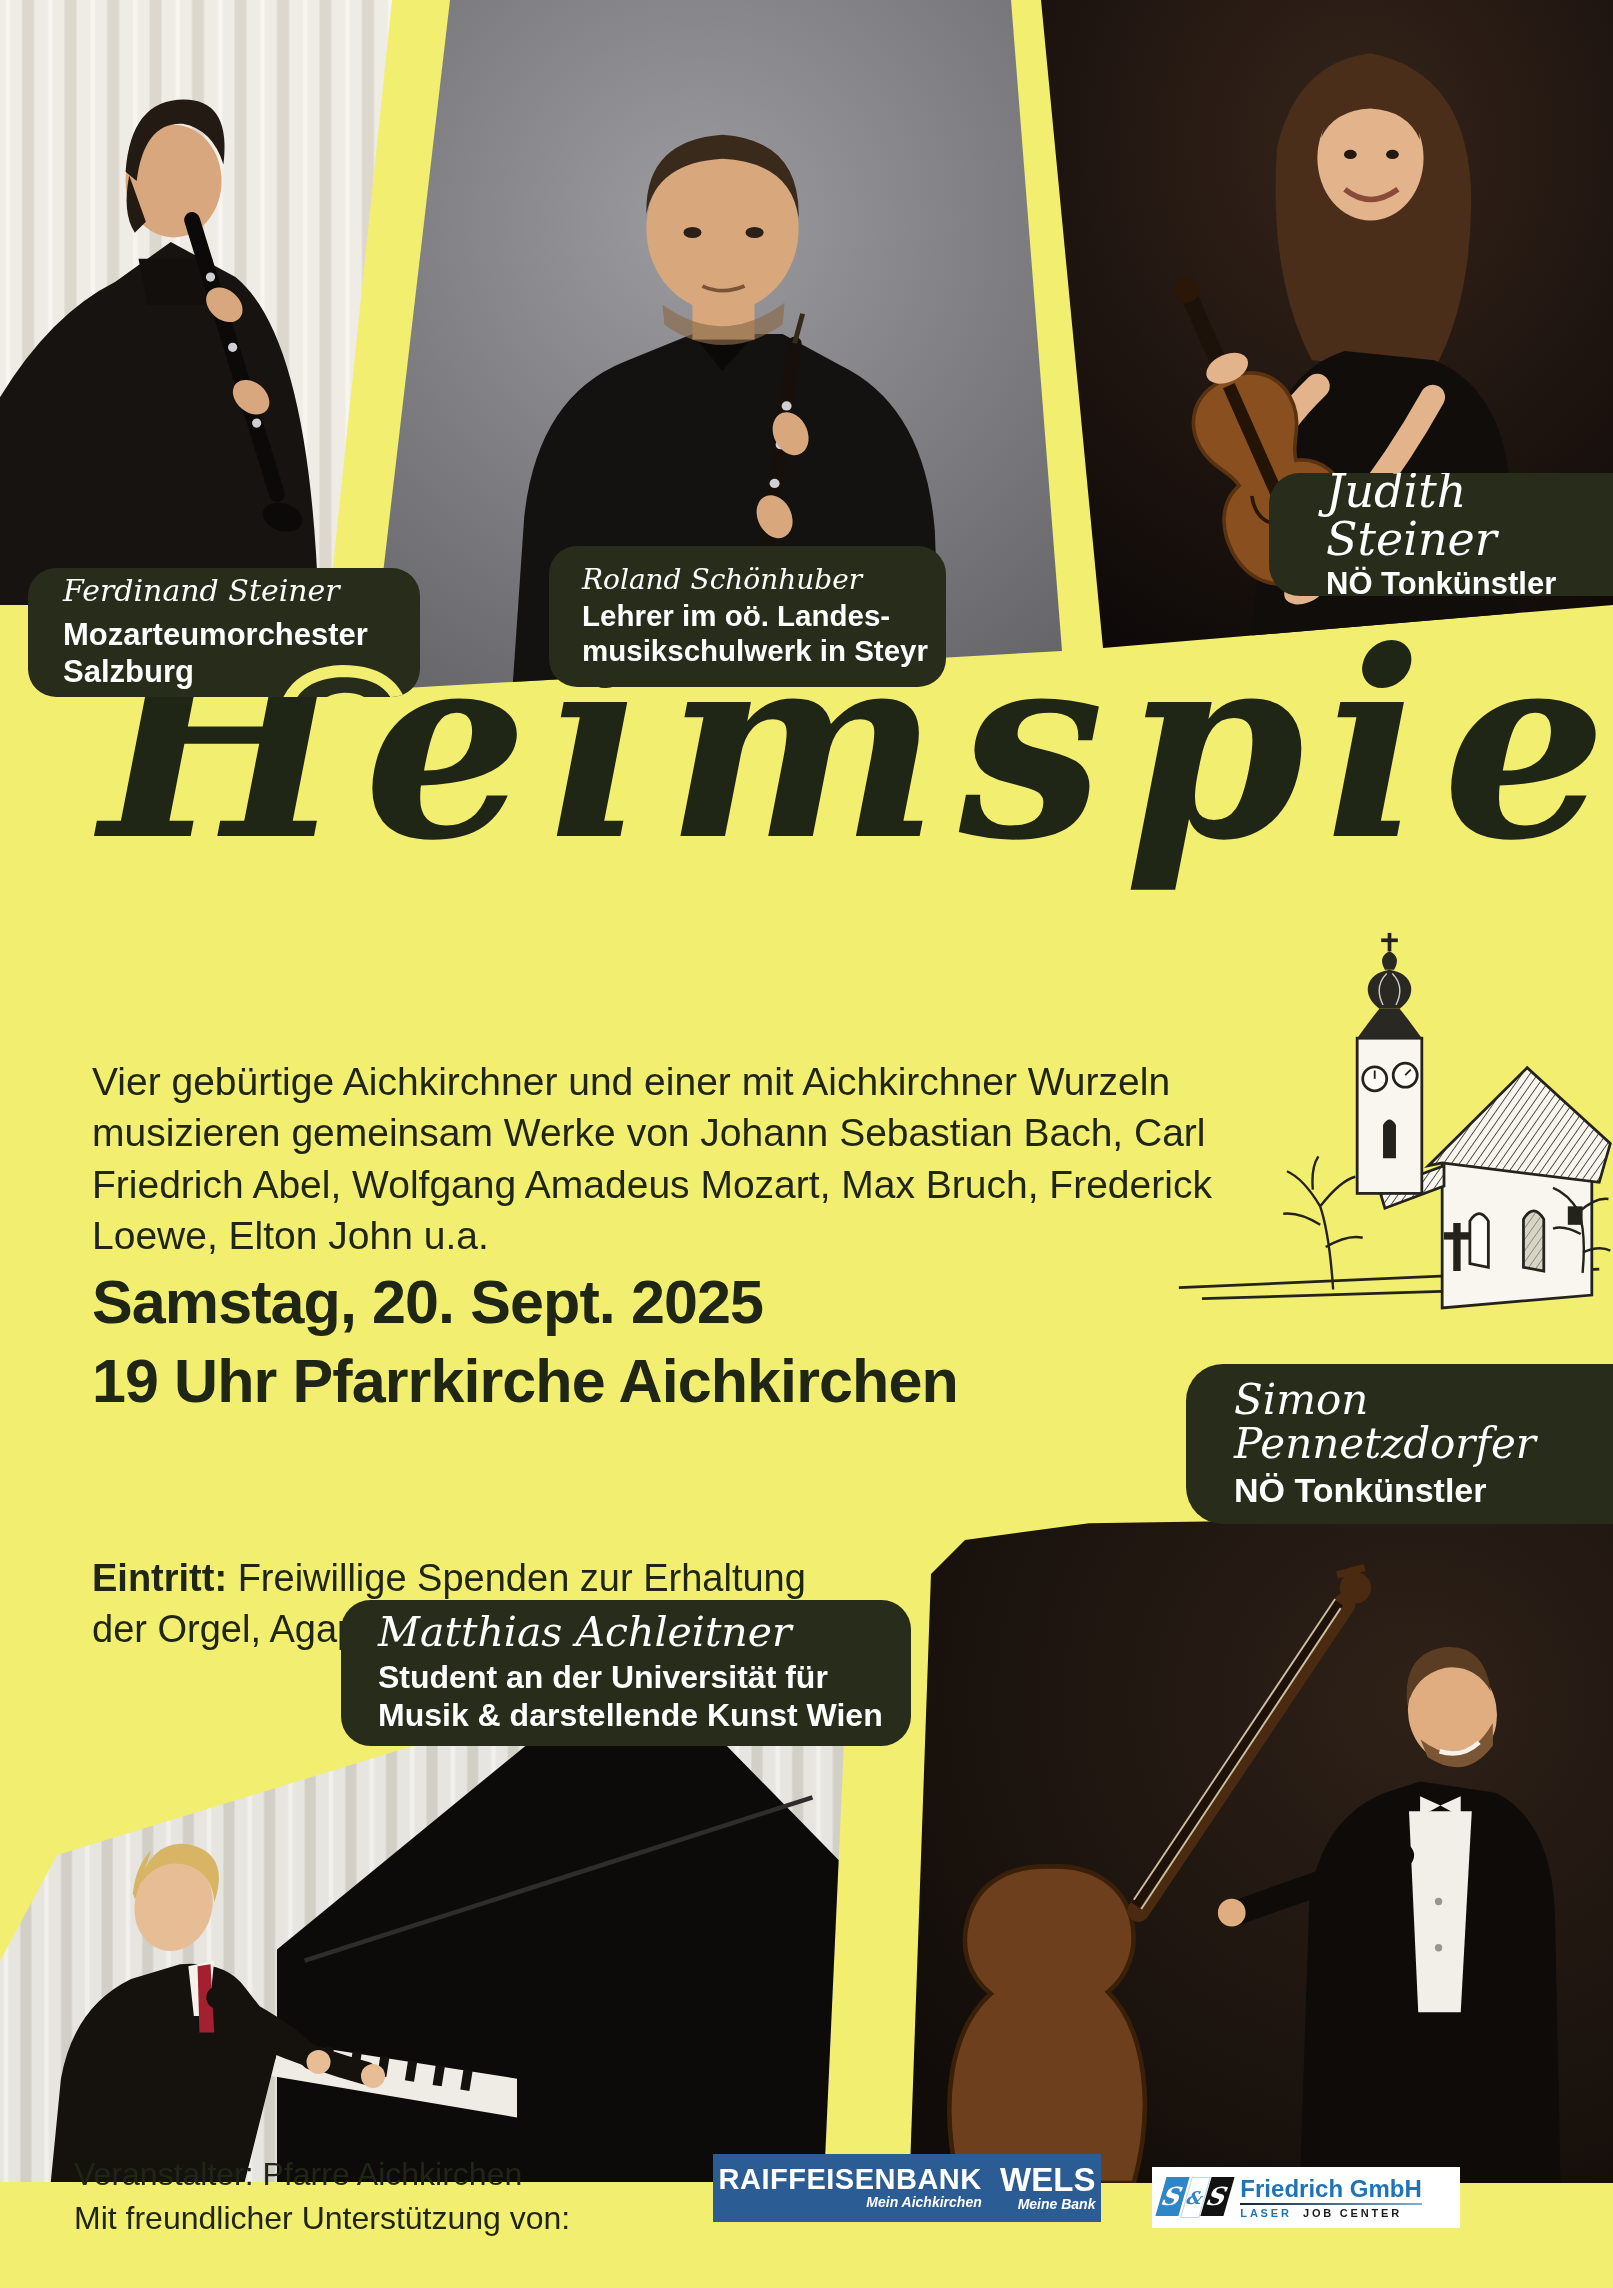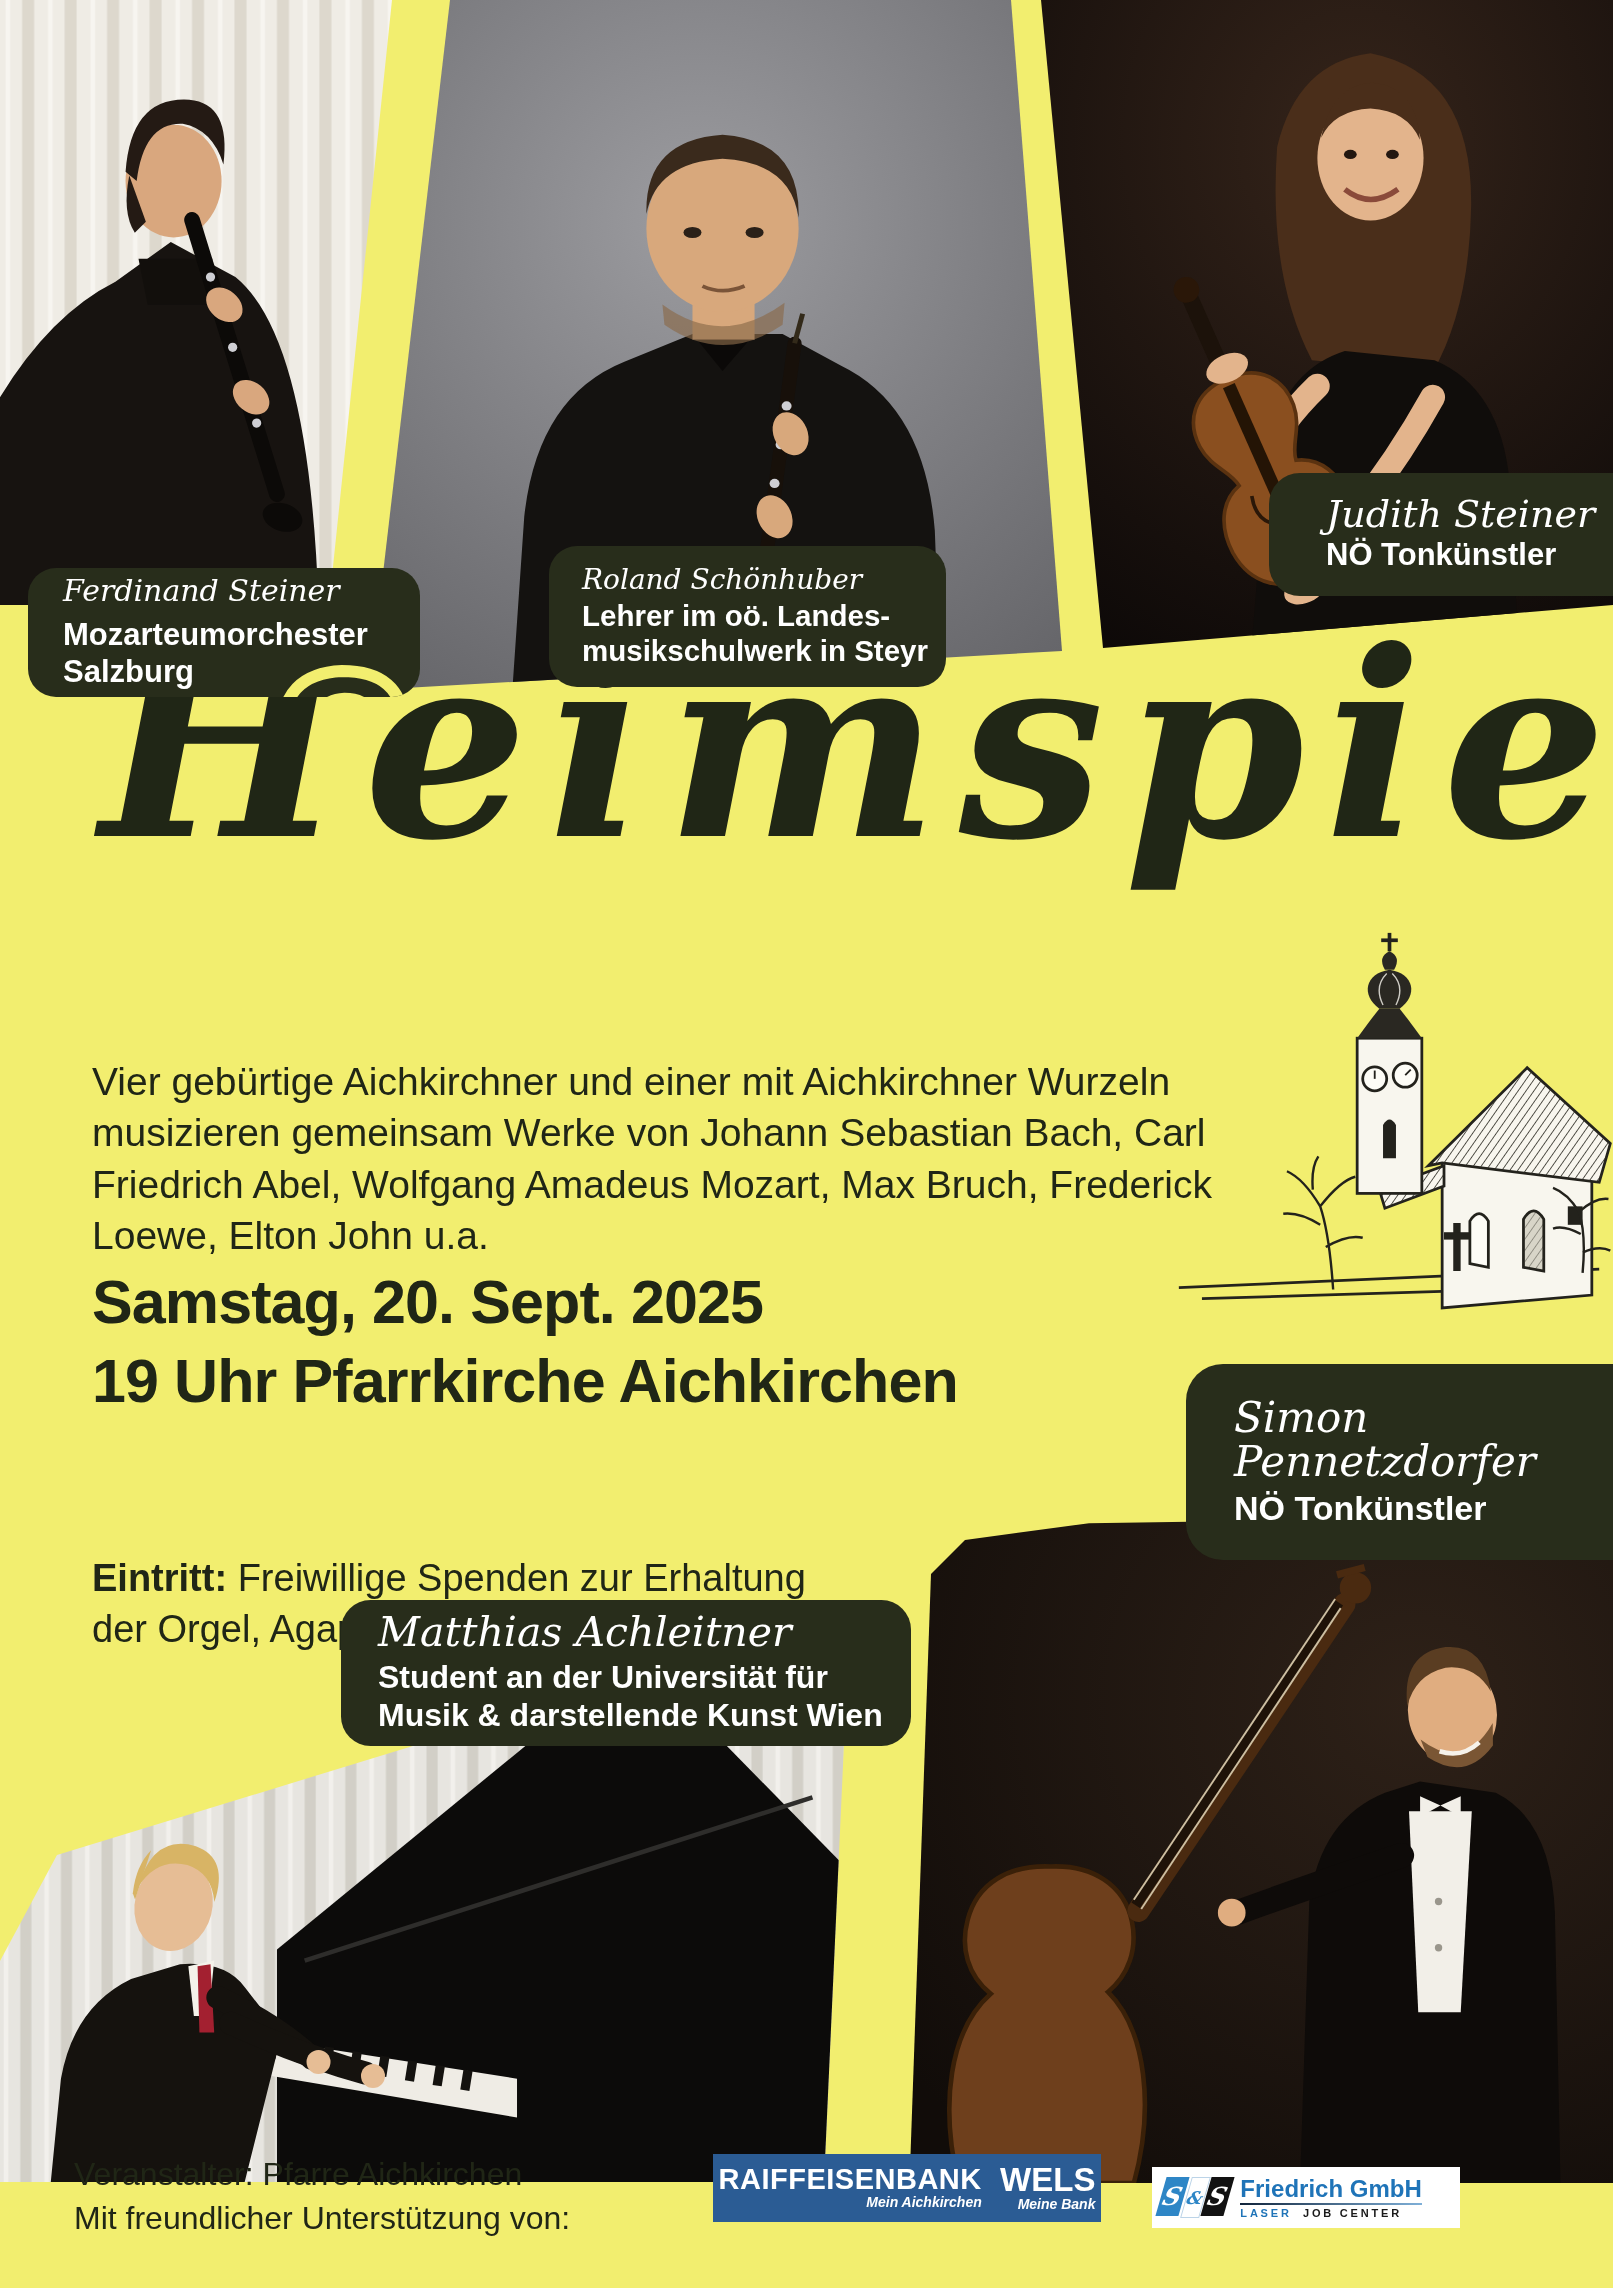--- a/index.html
+++ b/index.html
@@ -22,23 +22,23 @@
          justify-content:center;overflow:hidden;z-index:5;box-sizing:border-box;}
   .bname{font-family:"DejaVu Serif",serif;font-style:italic;line-height:1.05;}
   .bsub{font-weight:bold;line-height:1.2;}
   #badge-ferdinand{left:28px;top:568px;width:392px;height:129px;border-radius:28px;padding-left:35px;}
   #badge-ferdinand .bname{font-size:30px;margin-bottom:9px;}
   #badge-ferdinand .bsub{font-size:31px;}
   #badge-roland{left:549px;top:546px;width:397px;height:141px;border-radius:28px;padding-left:33px;}
   #badge-roland .bname{font-size:28px;margin-bottom:3.7px;}
   #badge-roland .bsub{font-size:29.5px;}
   #badge-judith{left:1269px;top:473px;width:344px;height:123px;border-radius:31px 0 0 31px;padding-left:57px;}
-  #badge-judith .bname{font-size:38px;margin-bottom:1px;}
+  #badge-judith .bname{font-size:46px;margin-bottom:1px;}
   #badge-judith .bsub{font-size:31px;}
-  #badge-simon{left:1186px;top:1364px;width:427px;height:196px;border-radius:37px 0 0 37px;padding-left:48px;}
+  #badge-simon{left:1186px;top:1364px;width:427px;height:160px;border-radius:37px 0 0 37px;padding-left:48px;}
   #badge-simon .bname{font-size:42px;margin-bottom:3.7px;}
   #badge-simon .bsub{font-size:34px;}
   #badge-matthias{left:341px;top:1600px;width:570px;height:146px;border-radius:29.5px;padding-left:37px;}
   #badge-matthias .bname{font-size:41px;margin-bottom:3.7px;}
   #badge-matthias .bsub{font-size:32px;}
   .flourish{position:absolute;right:-18.5px;bottom:-37px;}
 
   #title{position:absolute;left:100px;top:617px;z-index:2;line-height:1;white-space:nowrap;
          font-family:"DejaVu Serif",serif;font-style:italic;font-weight:bold;
          font-size:258px;letter-spacing:20px;color:#202616;}

